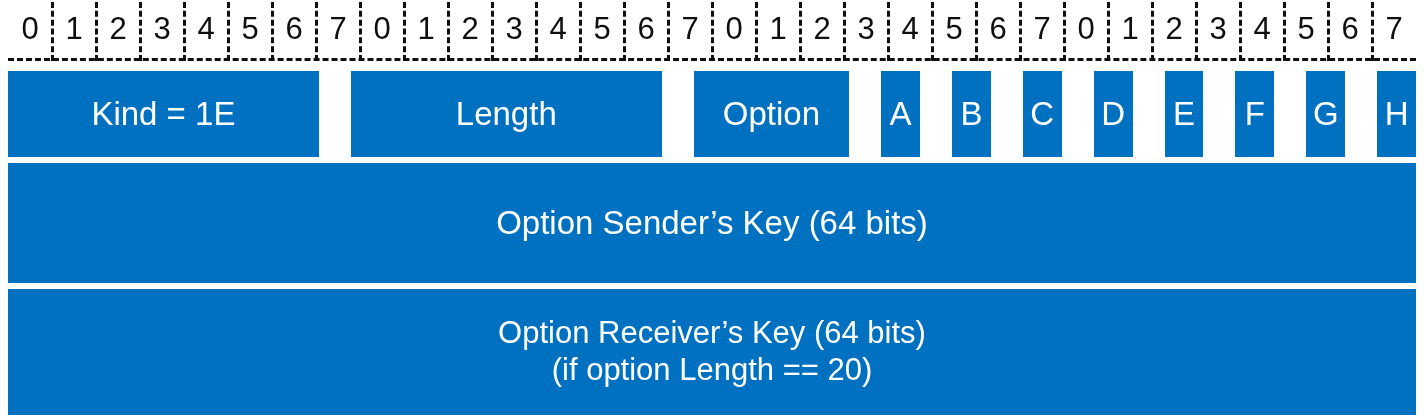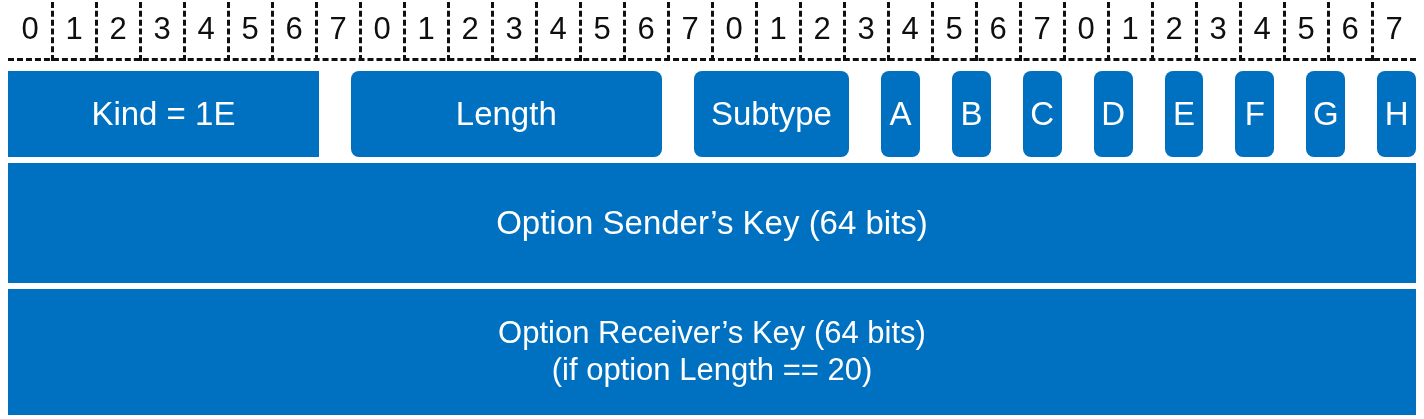--- a/index.html
+++ b/index.html
@@ -81,21 +81,20 @@
     justify-content: center;
     text-align: center;
     font-size: 33px;
     line-height: 1.18;
     box-sizing: border-box;
     overflow: hidden;
     white-space: pre-line;
   }
   .field + .field {
     margin-left: 23px;
-    border-radius: 8px;
   }
   .field.small {
     font-size: 33px;
   }
   .field.two-line {
     font-size: 31px;
   }
 
   
   .w8  { flex: 8 1 0; }
@@ -140,21 +139,21 @@
     <div class="ruler-cell">4</div>
     <div class="ruler-cell">5</div>
     <div class="ruler-cell">6</div>
     <div class="ruler-cell">7</div>
   </div>
   <div class="ruler-baseline"></div>
 
   <div class="row row-1">
     <div class="field w8">Kind = 1E</div>
     <div class="field w8">Length</div>
-    <div class="field w4">Subtype</div>
+    <div class="field w4">Option</div>
     <div class="field w1 small">A</div>
     <div class="field w1 small">B</div>
     <div class="field w1 small">C</div>
     <div class="field w1 small">D</div>
     <div class="field w1 small">E</div>
     <div class="field w1 small">F</div>
     <div class="field w1 small">G</div>
     <div class="field w1 small">H</div>
   </div>
 

